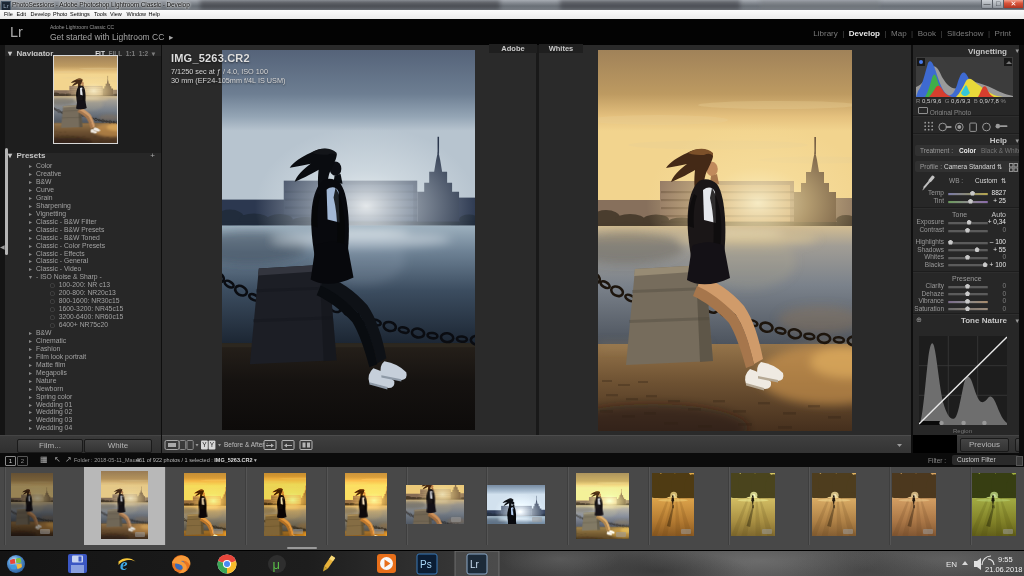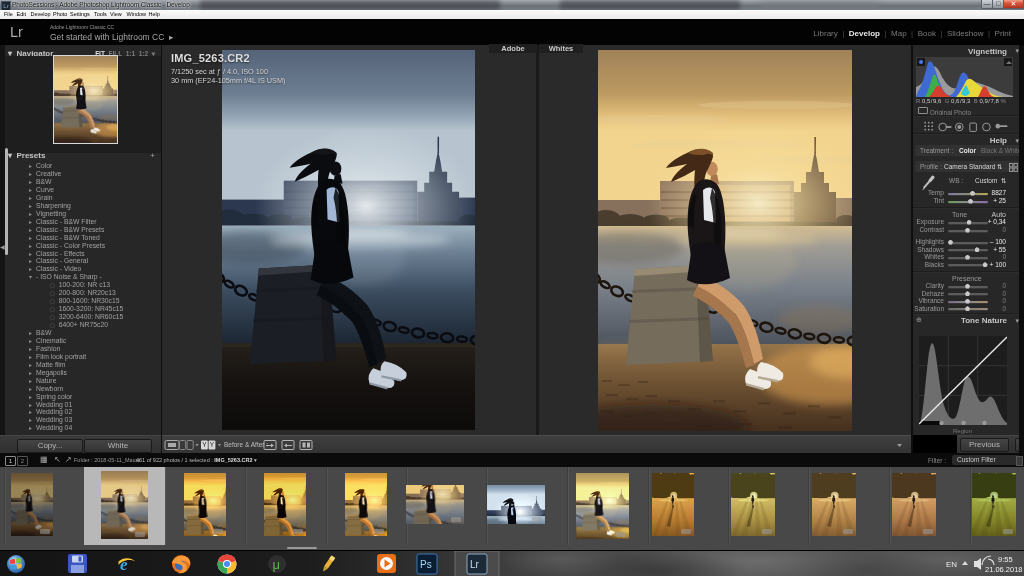--- a/index.html
+++ b/index.html
@@ -442,21 +442,21 @@
   <div class="abs" id="photoA"><svg width="254" height="381" viewBox="0 0 254 381" preserveAspectRatio="none">
         <use href="#sceneA"></use>
       </svg></div>
   <div class="abs" id="infotext">IMG_5263.CR2
     <span class="small">7/1250 sec at ƒ / 4.0, ISO 100</span>
     <span class="small" style="margin-top:0">30 mm (EF24-105mm f/4L IS USM)</span>
   </div>
 </div>
 
 <div class="abs" id="lpbtns">
-  <div class="panelbtn" style="left:17px;top:2.5px;width:64px;">Copy...</div>
+  <div class="panelbtn" style="left:17px;top:2.5px;width:64px;">Film...</div>
   <div class="panelbtn" style="left:84px;top:2.5px;width:66px;">White</div>
 </div>
 <div class="abs" id="toolbar">
   <svg width="749" height="18" viewBox="0 0 749 18" style="position:absolute;left:0;top:0">
    <g>
     <rect x="3" y="4.5" width="14" height="9" rx="1.5" fill="none" stroke="#a9a9a9" stroke-width="1"></rect>
     <rect x="6" y="7" width="8" height="4" fill="#a9a9a9"></rect>
     <rect x="17.5" y="4.5" width="6.2" height="9" rx="1" fill="none" stroke="#8a8a8a" stroke-width="1"></rect>
     <rect x="25" y="4.5" width="6.2" height="9" rx="1" fill="none" stroke="#8a8a8a" stroke-width="1"></rect>
     <path d="M33.5,8 l3,0 -1.5,2.5 z" fill="#9a9a9a"></path>

